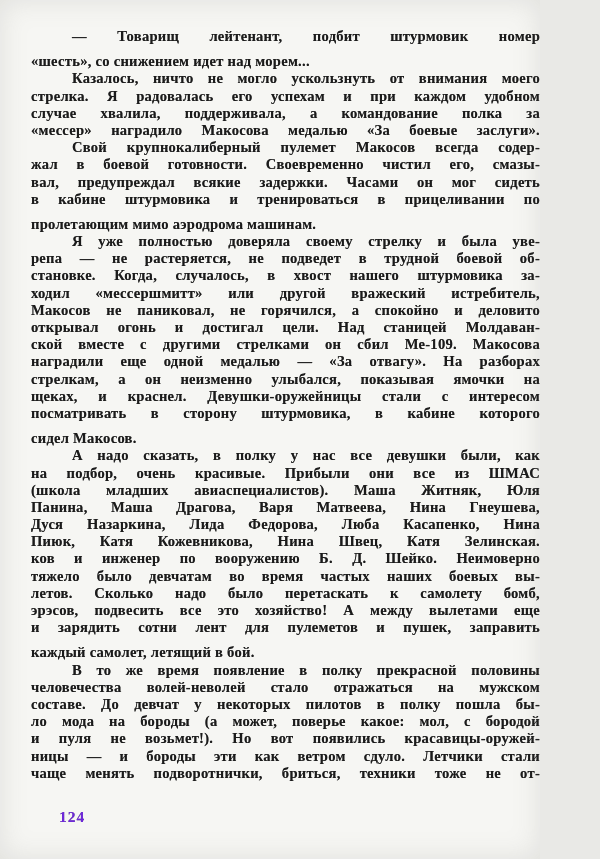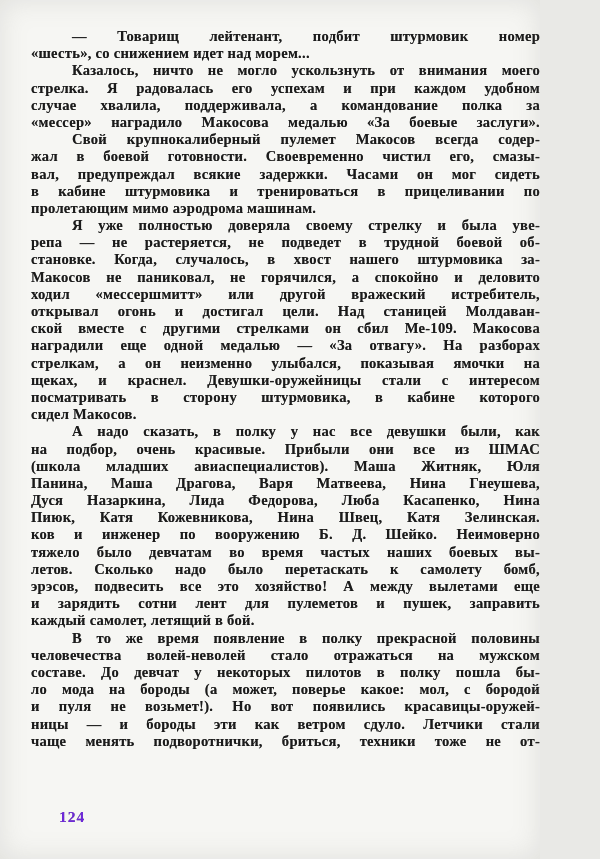--- a/index.html
+++ b/index.html
@@ -38,20 +38,21 @@
   .line {
     line-height: 17.2px;
     height: 17.2px;
     text-align: justify;
     text-align-last: justify;
     white-space: normal;
   }
   .line.short {
     text-align: left;
     text-align-last: left;
+    margin-top: 8px;
   }
   .line.indent { text-indent: 41px; }
   .page-number {
     position: absolute;
     left: 59px;
     top: 808px;
     font-size: 15.5px;
     font-weight: 700;
     color: #6d28d9;
     letter-spacing: 1px;
@@ -77,22 +78,22 @@
         <div class="line indent">Свой крупнокалиберный пулемет Макосов всегда содер-</div>
         <div class="line">жал в боевой готовности. Своевременно чистил его, смазы-</div>
         <div class="line">вал, предупреждал всякие задержки. Часами он мог сидеть</div>
         <div class="line">в кабине штурмовика и тренироваться в прицеливании по</div>
         <div class="line short">пролетающим мимо аэродрома машинам.</div>
       </div>
       <div class="para">
         <div class="line indent">Я уже полностью доверяла своему стрелку и была уве-</div>
         <div class="line">репа — не растеряется, не подведет в трудной боевой об-</div>
         <div class="line">становке. Когда, случалось, в хвост нашего штурмовика за-</div>
+        <div class="line">ходил «мессершмитт» или другой вражеский истребитель,</div>
         <div class="line">Макосов не паниковал, не горячился, а спокойно и деловито</div>
-        <div class="line">ходил «мессершмитт» или другой вражеский истребитель,</div>
         <div class="line">открывал огонь и достигал цели. Над станицей Молдаван-</div>
         <div class="line">ской вместе с другими стрелками он сбил Ме-109. Макосова</div>
         <div class="line">наградили еще одной медалью — «За отвагу». На разборах</div>
         <div class="line">стрелкам, а он неизменно улыбался, показывая ямочки на</div>
         <div class="line">щеках, и краснел. Девушки-оружейницы стали с интересом</div>
         <div class="line">посматривать в сторону штурмовика, в кабине которого</div>
         <div class="line short">сидел Макосов.</div>
       </div>
       <div class="para">
         <div class="line indent">А надо сказать, в полку у нас все девушки были, как</div>

